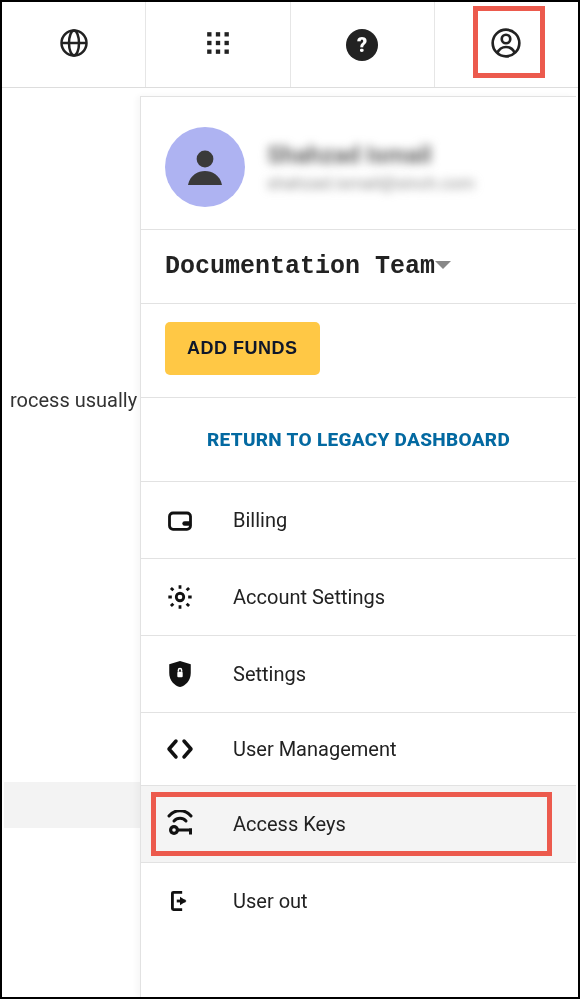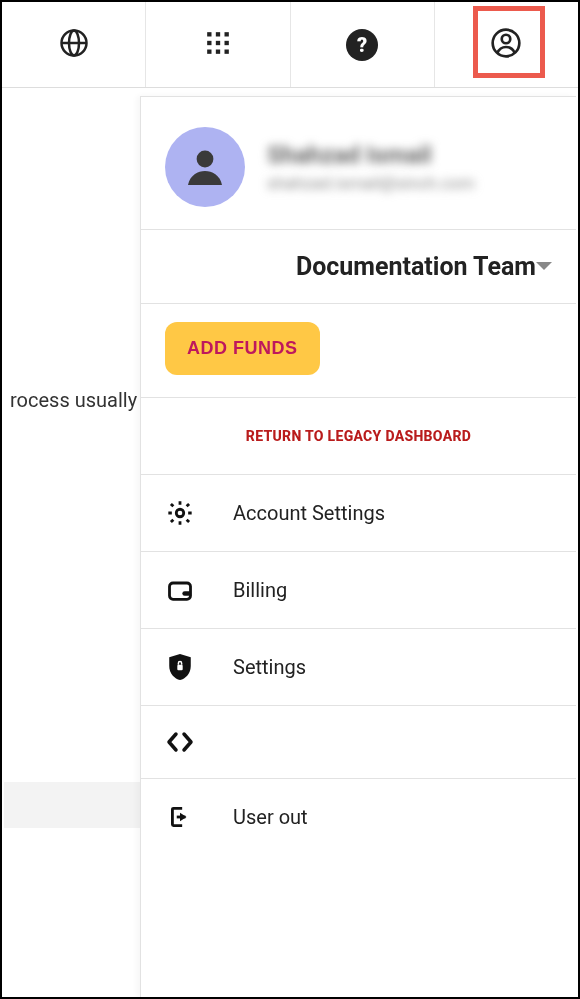--- a/index.html
+++ b/index.html
@@ -22,32 +22,32 @@
   
   .panel { position: absolute; top: 94px; left: 138px; right: 2px; bottom: 0; background: #fff; border-top: 1px solid #e2e2e2; border-left: 1px solid #e2e2e2; box-shadow: -3px 0 6px rgba(0,0,0,0.04); }
 
   .profile { display: flex; align-items: center; gap: 22px; padding: 30px 24px 22px 24px; }
   .avatar { width: 80px; height: 80px; border-radius: 50%; background: #aeb3f2; display: flex; align-items: center; justify-content: center; flex-shrink: 0; }
   .profile-text .name { font-size: 24px; font-weight: 700; color: #666; filter: blur(5px); }
   .profile-text .email { font-size: 17px; color: #888; filter: blur(5px); margin-top: 4px; }
 
   .sep { border-top: 1px solid #e2e2e2; }
 
-  .team-row { display: flex; align-items: center; justify-content: flex-end; padding: 22px 24px; }
+  .team-row { display: flex; align-items: center; justify-content: flex-start; padding: 22px 24px; font-family: Liberation Mono, monospace; }
   .team-name { font-size: 25px; font-weight: 700; color: #222; }
   .caret { color: #888; }
 
   .balance-row { display: flex; align-items: center; justify-content: space-between; padding: 18px 24px 22px 24px; gap: 12px; }
   .bal-left .bal-label { font-size: 15px; color: #555; }
   .bal-amt { display: flex; align-items: baseline; gap: 10px; margin-top: 2px; }
   .bal-cur { font-size: 24px; font-weight: 700; color: #222; }
   .bal-val { font-size: 24px; font-weight: 700; color: #666; filter: blur(5px); }
-  .add-funds { background: #ffc845; border: none; border-radius: 12px; padding: 16px 22px; font-size: 18px; font-weight: 800; color: #be185d; letter-spacing: 0.5px; cursor: pointer; }
-
-  .legacy-row { text-align: center; padding: 30px 24px; font-size: 14px; font-weight: 800; color: #b91c1c; letter-spacing: 0.3px; cursor: pointer; }
+  .add-funds { background: #ffc845; border: none; border-radius: 5px; padding: 16px 22px; font-size: 18px; font-weight: 800; color: #0f172a; letter-spacing: 0.5px; cursor: pointer; }
+
+  .legacy-row { text-align: center; padding: 30px 24px; font-size: 19px; font-weight: 800; color: #0369a1; letter-spacing: 0.3px; cursor: pointer; }
 
   .menu-item { display: flex; align-items: center; gap: 38px; padding: 24px 24px; border-top: 1px solid #e2e2e2; cursor: pointer; font-size: 20px; color: #222; position: relative; }
   .menu-item.hover { background: #f4f4f4; }
   .mi-icon { width: 30px; display: flex; justify-content: center; color: #111; }
 
 </style>
 </head>
 <body>
 
 <div class="frame">
@@ -127,57 +127,72 @@
       <button class="add-funds">ADD FUNDS</button>
     </div>
 
     <div class="sep"></div>
 
     <div class="legacy-row">RETURN TO LEGACY DASHBOARD</div>
 
     <div class="menu-item">
       <span class="mi-icon">
         <svg width="28" height="28" viewBox="0 0 24 24" fill="none" stroke="#111" stroke-width="2.4">
+            <rect x="3" y="6" width="18" height="14" rx="3"></rect>
+            <path d="M16 13h5v4h-5a2 2 0 0 1 0-4z" fill="#111" stroke="none"></path>
+          </svg>
+      </span>
+      <span>Billing</span>
+    </div>
+
+    <div class="menu-item">
+      <span class="mi-icon">
+        <svg width="28" height="28" viewBox="0 0 24 24" fill="none" stroke="#111" stroke-width="2.4">
             <circle cx="12" cy="12" r="3.2"></circle>
             <path d="M12 2v3M12 19v3M4.2 4.2l2.1 2.1M17.7 17.7l2.1 2.1M2 12h3M19 12h3M4.2 19.8l2.1-2.1M17.7 6.3l2.1-2.1"></path>
           </svg>
       </span>
       <span>Account Settings</span>
-    </div>
-
-    <div class="menu-item">
-      <span class="mi-icon">
-        <svg width="28" height="28" viewBox="0 0 24 24" fill="none" stroke="#111" stroke-width="2.4">
-            <rect x="3" y="6" width="18" height="14" rx="3"></rect>
-            <path d="M16 13h5v4h-5a2 2 0 0 1 0-4z" fill="#111" stroke="none"></path>
-          </svg>
-      </span>
-      <span>Billing</span>
     </div>
 
     <div class="menu-item">
       <span class="mi-icon">
         <svg width="26" height="28" viewBox="0 0 24 26" fill="#111">
             <path d="M12 1 L22 4 V12 C22 19 17 24 12 25 C7 24 2 19 2 12 V4 Z"></path>
             <rect x="9.5" y="11" width="5" height="5" rx="1" fill="#fff"></rect>
             <path d="M10.5 11 V9.5 a1.5 1.5 0 0 1 3 0 V11" fill="none" stroke="#fff" stroke-width="1.4"></path>
           </svg>
       </span>
       <span>Settings</span>
     </div>
 
     <div class="menu-item">
       <span class="mi-icon">
         <svg width="30" height="24" viewBox="0 0 30 24" fill="none" stroke="#111" stroke-width="3.5" stroke-linecap="round" stroke-linejoin="round">
             <polyline points="11,4 4,12 11,20"></polyline>
             <polyline points="19,4 26,12 19,20"></polyline>
           </svg>
       </span>
-    </div>
-
+      <span>User Management</span>
+    </div>
+
+    <div class="menu-item hover">
+      <span class="mi-icon">
+        <svg width="30" height="28" viewBox="0 0 30 28" fill="#111">
+            <path d="M4 6 a14 14 0 0 1 22 0" fill="none" stroke="#111" stroke-width="3" stroke-linecap="round"></path>
+            <path d="M9 11 a8 8 0 0 1 12 0" fill="none" stroke="#111" stroke-width="3" stroke-linecap="round"></path>
+            <circle cx="9" cy="20" r="5"></circle>
+            <rect x="13" y="18.5" width="14" height="3"></rect>
+            <rect x="24" y="18.5" width="3" height="6"></rect>
+            <circle cx="9" cy="20" r="1.8" fill="#f4f4f4"></circle>
+          </svg>
+      </span>
+      <span>Access Keys</span>
+      <div class="hl-red" style="top:6px; left:10px; right:24px; bottom:6px;"></div>
+    </div>
 
     <div class="menu-item">
       <span class="mi-icon">
         <svg width="26" height="28" viewBox="0 0 24 24" fill="none" stroke="#111" stroke-width="2.6">
             <path d="M14 4 H6 a1 1 0 0 0-1 1 v14 a1 1 0 0 0 1 1 h8"></path>
             <polyline points="12,8 18,12 12,16" fill="#111" stroke="none"></polyline>
             <line x1="9" y1="12" x2="17" y2="12"></line>
           </svg>
       </span>
       <span>User out</span>

